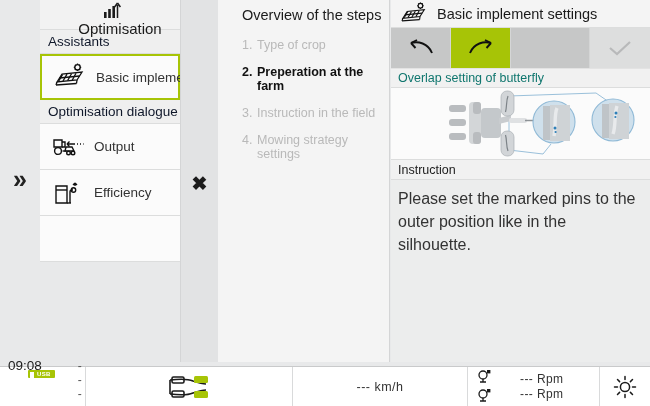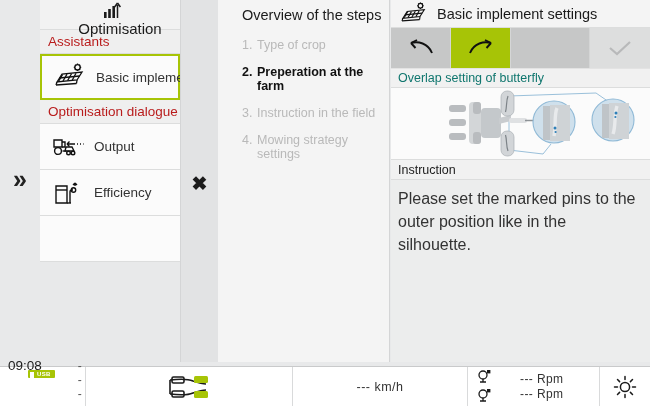--- a/index.html
+++ b/index.html
@@ -49,21 +49,21 @@
   .lp-title .t-icon { width: 34px; display:flex; align-items:center; justify-content:center; }
   .lp-title .t-text {
     font-size: 15px; color: #1b1b1b; padding-left: 12px;
   }
   .lp-section {
     height: 24px;
     background: #efefef;
     border-bottom: 1px solid #dcdddd;
     display: flex; align-items: center;
     padding-left: 8px;
-    font-size: 13.5px; color: #b91c1c;
+    font-size: 13.5px; color: #0f172a;
     white-space: nowrap;
   }
   .lp-item {
     height: 46px;
     background: #fbfbfb;
     border-bottom: 1px solid #dcdddd;
     display: flex; align-items: center;
     padding-left: 8px;
     white-space: nowrap;
     position: relative;

